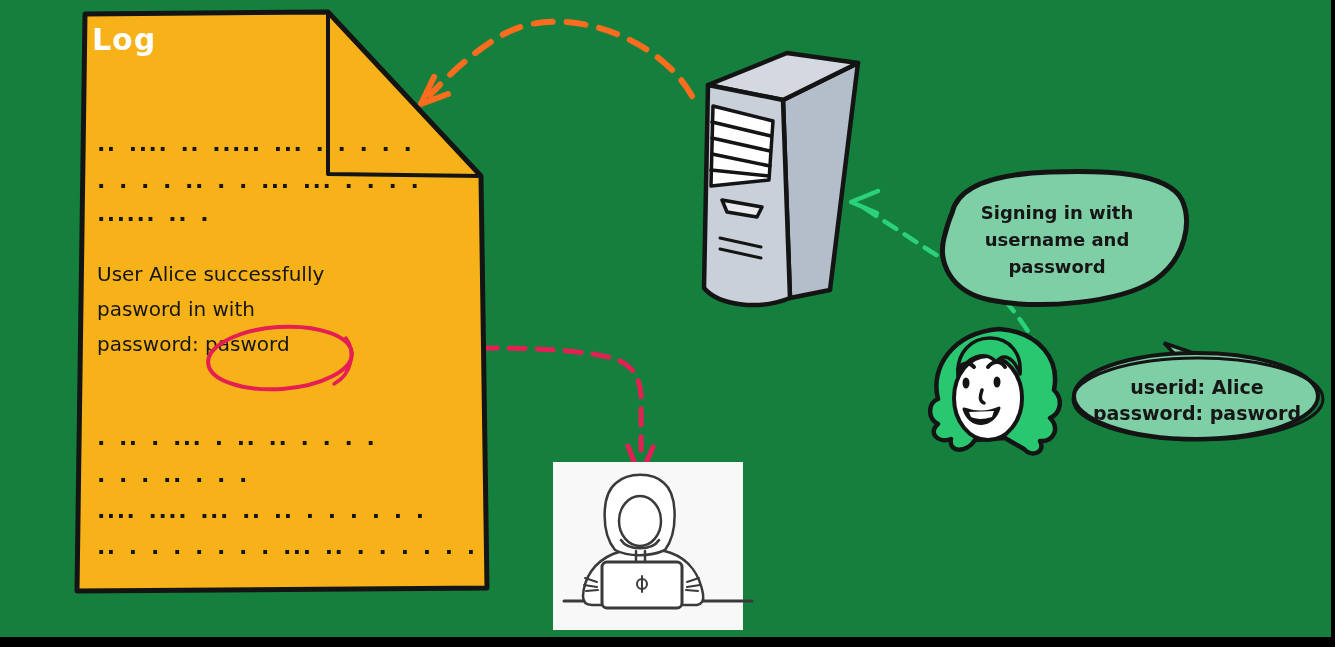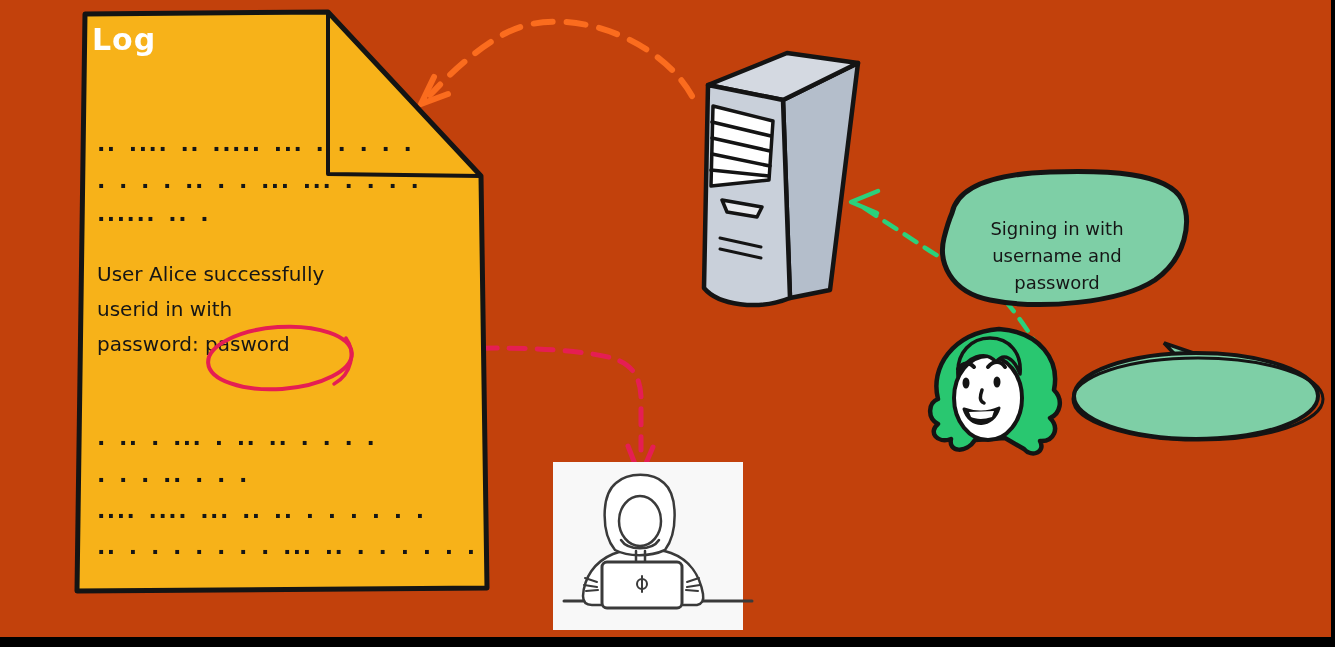--- a/index.html
+++ b/index.html
@@ -1,26 +1,26 @@
 <!DOCTYPE html>
 <html><head>
 <meta charset="utf-8">
 <style>
   html,body{margin:0;padding:0;background:#fff;}
   .canvas{
-    position:relative;width:1335px;height:647px;background:#c2410c;
+    position:relative;width:1335px;height:647px;background:#15803d;
     overflow:hidden;font-family:"DejaVu Sans",sans-serif;color:#1b1b1b;
   }
   .art{position:absolute;left:0;top:0;z-index:1;}
   .overlay{position:absolute;left:0;top:0;z-index:3;pointer-events:none;}
   .txt{position:absolute;z-index:2;white-space:pre-line;}
   .log-title{left:92px;top:22px;font-size:30px;color:#ffffff;font-weight:bold;letter-spacing:1px;}
   .dots{left:97px;font-size:22px;font-weight:bold;letter-spacing:1.5px;word-spacing:3px;color:#161616;}
   .entry{left:97px;font-size:20px;color:#161616;}
-  .bubble-text{text-align:center;color:#161616;font-weight:normal;margin-top:16px;}
+  .bubble-text{text-align:center;color:#161616;font-weight:bold;}
   .signin-text{left:952px;top:199px;width:210px;font-size:18px;line-height:27px;}
   .cred-text{left:1088px;top:374px;width:218px;font-size:19px;line-height:26px;}
   .frame-bottom{position:absolute;left:0;top:637px;width:1335px;height:10px;background:#000;z-index:4;}
   .frame-right{position:absolute;left:1331px;top:0;width:4px;height:647px;background:#000;z-index:4;}
 </style>
 </head>
 <body>
 
 <div class="canvas">
 
@@ -118,31 +118,33 @@
     </g>
   </svg>
 
   <div class="txt log-title">Log</div>
 
   <div class="txt dots" style="top:131px">.. .... .. ..... ... . . . . .</div>
   <div class="txt dots" style="top:168px">. . . . .. . . ... ... . . . .</div>
   <div class="txt dots" style="top:201px">...... .. .</div>
 
   <div class="txt entry" style="top:262px">User Alice successfully</div>
-  <div class="txt entry" style="top:297px">userid in with</div>
+  <div class="txt entry" style="top:297px">pasword in with</div>
   <div class="txt entry" style="top:332px">password: pasword</div>
 
   <div class="txt dots" style="top:425px">. .. . ... . ..  .. . . . .</div>
   <div class="txt dots" style="top:462px">. . . .. . . .</div>
   <div class="txt dots" style="top:498px">.... .... ... .. .. . . . . . .</div>
   <div class="txt dots" style="top:534px">.. . . . . . . . ... .. . . . . . .</div>
 
   <div class="txt bubble-text signin-text">Signing in with
 username and
 password</div>
+  <div class="txt bubble-text cred-text">userid: Alice
+password: pasword</div>
 
   <svg class="overlay" width="1335" height="647" viewBox="0 0 1335 647">
     <g fill="none" stroke-linecap="round" stroke="#E51E53">
       <ellipse cx="280" cy="358" rx="72" ry="31" stroke-width="4" transform="rotate(-4 280 358)"></ellipse>
       <path d="M 346,338 C 356,352 352,374 334,384" stroke-width="3.5"></path>
     </g>
   </svg>
 
   <div class="frame-bottom"></div>
   <div class="frame-right"></div>

